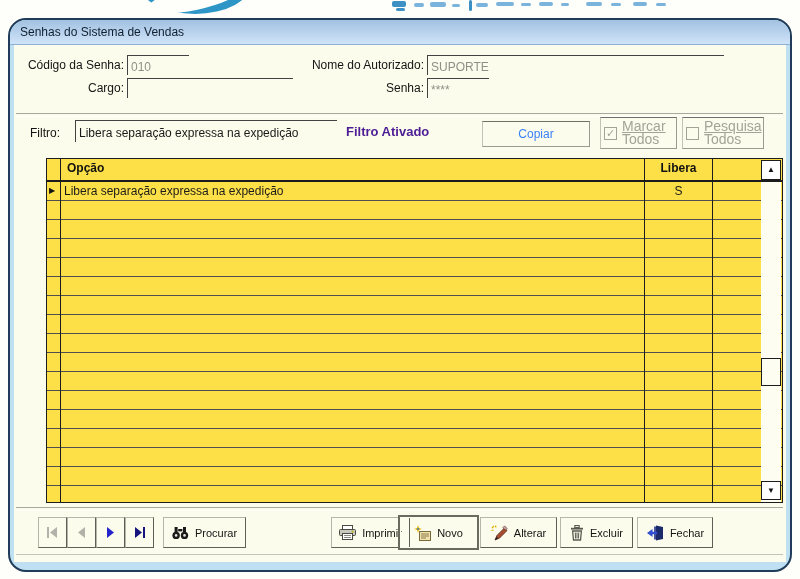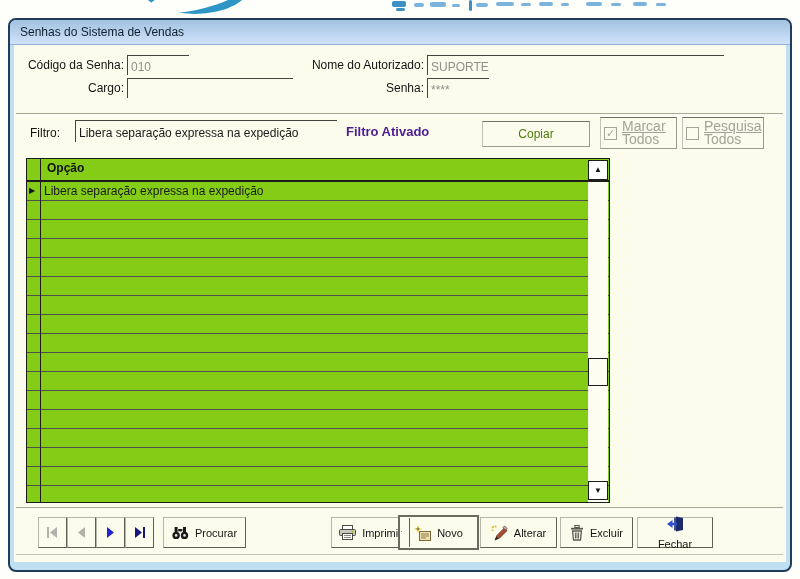--- a/index.html
+++ b/index.html
@@ -11,21 +11,21 @@
   }
   
   .logo-clip{position:absolute;left:0;top:0;width:800px;height:17px;overflow:hidden;}
   .logo-ellipse{position:absolute;left:138px;top:-50px;width:114px;height:64px;
     background:#2d96c6;border-radius:50%;}
   .logo-swoosh{position:absolute;left:10px;top:36px;width:94px;height:24px;
     background:#fefefa;border-radius:50%;transform:rotate(-12deg);}
   .frag{position:absolute;border-radius:2px;background:#7ab4dc;}
   
   .window{position:absolute;left:8px;top:18px;width:784px;height:554px;
-    box-sizing:border-box;border:2px solid #203c58;border-radius:8px;
+    box-sizing:border-box;border:2px solid #203c58;border-radius:18px;
     background:#bee0f2;overflow:hidden;}
   .titlebar{position:absolute;left:0;top:0;right:0;height:25px;
     background:linear-gradient(180deg,#a2c2e0 0%,#b6d0ec 45%,#cfe4f8 100%);
     border-bottom:1px solid #8fb2d0;box-sizing:border-box;
     display:flex;align-items:center;padding-left:10px;
     font-size:12px;color:#102030;}
   .content{position:absolute;left:4px;right:4px;top:25px;bottom:8px;
     background:#fcfcec;overflow:hidden;}
   
   .flabel{position:absolute;height:20px;line-height:20px;font-size:12px;color:#141414;
@@ -34,29 +34,29 @@
     border:none;border-top:1px solid #424242;border-left:1px solid #424242;
     font-family:"Liberation Sans",sans-serif;font-size:12px;color:#8f8f88;
     padding:2px 3px 0 3px;outline:none;}
   .finput.dark{color:#1a1a1a;}
   .groove{position:absolute;left:2px;right:3px;height:2px;
     border-top:1px solid #a8a89c;border-bottom:1px solid #ffffff;}
   
   .status-red{position:absolute;font-size:13px;font-weight:bold;color:#4c1d95;text-align:center;}
   .flat-btn{position:absolute;box-sizing:border-box;background:transparent;cursor:default;
     border:1px solid #9a9a8e;border-top-color:#6f6f64;border-left-color:#c2c2b6;
-    font-family:"Liberation Sans",sans-serif;font-size:12px;color:#4d7c0f;}
+    font-family:"Liberation Sans",sans-serif;font-size:12px;color:#3b82f6;}
   .chk-btn{display:flex;align-items:center;gap:5px;padding:2px 3px;color:#a3a398;}
   .chk-box{width:13px;height:13px;box-sizing:border-box;border:1px solid #a3a398;
     background:#fcfcec;font-size:11px;line-height:11px;text-align:center;color:#a3a398;flex:0 0 13px;}
   .chk-lines{font-size:14px;line-height:13px;text-align:left;}
   .u{text-decoration:underline;}
   
-  .grid{position:absolute;left:12px;top:113px;width:584px;height:345px;
-    box-sizing:border-box;border:1px solid #1c1c1c;background:#84cc16;overflow:hidden;}
+  .grid{position:absolute;left:32px;top:113px;width:737px;height:345px;
+    box-sizing:border-box;border:1px solid #1c1c1c;background:#fde047;overflow:hidden;}
   .grid-header{position:absolute;left:0;right:0;top:0;height:21px;
     border-bottom:2px solid #1c1c1c;}
   .gh-opcao{position:absolute;left:20px;top:2px;font-size:12px;font-weight:bold;color:#111;}
   .gh-libera{position:absolute;left:598px;width:67px;top:2px;text-align:center;
     font-size:12px;font-weight:bold;color:#111;}
   .grid-rows{position:absolute;left:0;right:0;top:23px;bottom:0;}
   .grid-row{position:relative;height:18px;border-bottom:1px solid #4f4f4f;}
   .cell-ind{position:absolute;left:2px;top:4px;font-size:8px;line-height:10px;color:#111;}
   .cell-opcao{position:absolute;left:17px;top:0;right:145px;height:18px;line-height:18px;
     font-size:12px;color:#1a1a1a;white-space:nowrap;overflow:hidden;}
@@ -251,21 +251,21 @@
     </button>
     <button class="tb-btn" style="left:466px;width:77px;">
       <span class="icon"><svg width="17" height="16" viewBox="0 0 17 16">
             <path d="M1 3 L3 1 M4.5 0.5 L5 2.5 M0.5 5 L2.5 5.5" stroke="#e0b000" stroke-width="1.2" fill="none"></path>
             <polygon points="4,15 6,10.4 13.4,3 16,5.6 8.6,13" fill="#a84c30" stroke="#58281a" stroke-width="0.8"></polygon>
             <polygon points="4,15 5.4,11.8 7.2,13.6" fill="#222222"></polygon>
             <rect x="12.2" y="1.8" width="3.6" height="2.4" transform="rotate(45 14 3)" fill="#caa" stroke="#58281a" stroke-width="0.6"></rect>
           </svg></span>
       <span>Alterar</span>
     </button>
-    <button class="tb-btn" style="left:623px;width:76px;flex-direction:column;">
+    <button class="tb-btn" style="left:623px;width:76px;">
       <span class="icon"><svg width="18" height="16" viewBox="0 0 18 16">
             <polygon points="10,0.5 17,2 17,14 10,15.5" fill="#1b2a6b"></polygon>
             <rect x="8" y="1.5" width="2" height="13" fill="#45549a"></rect>
             <polygon points="1,8 6.5,4 6.5,6.8 11,6.8 11,9.2 6.5,9.2 6.5,12" fill="#2f4fd0"></polygon>
           </svg></span>
       <span>Fechar</span>
     </button>
 
     <div class="bottomline"></div>
   </div>

